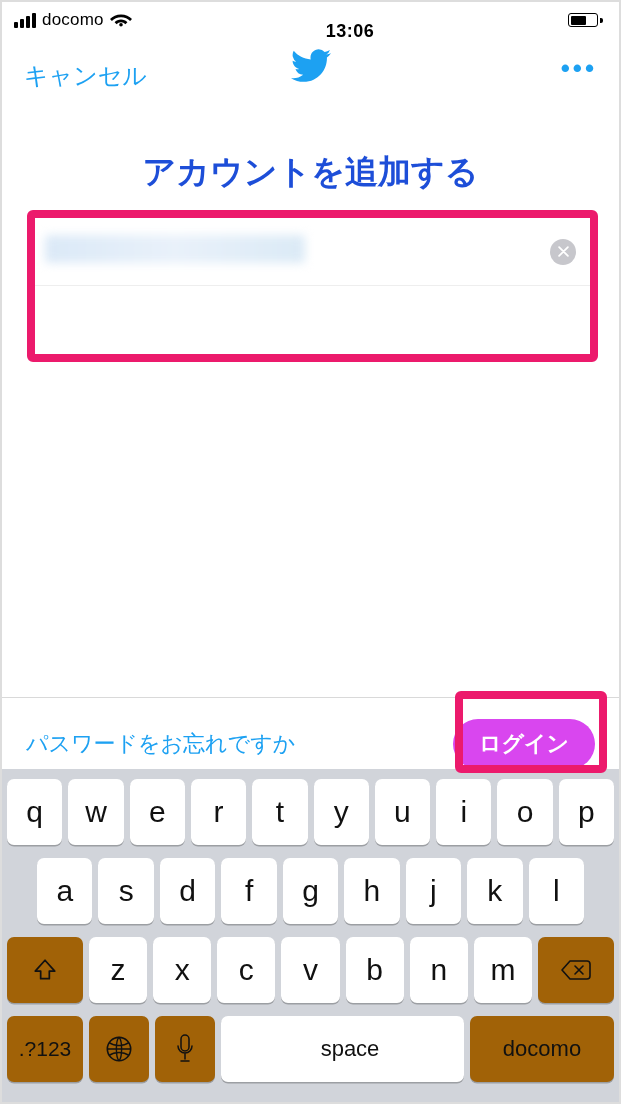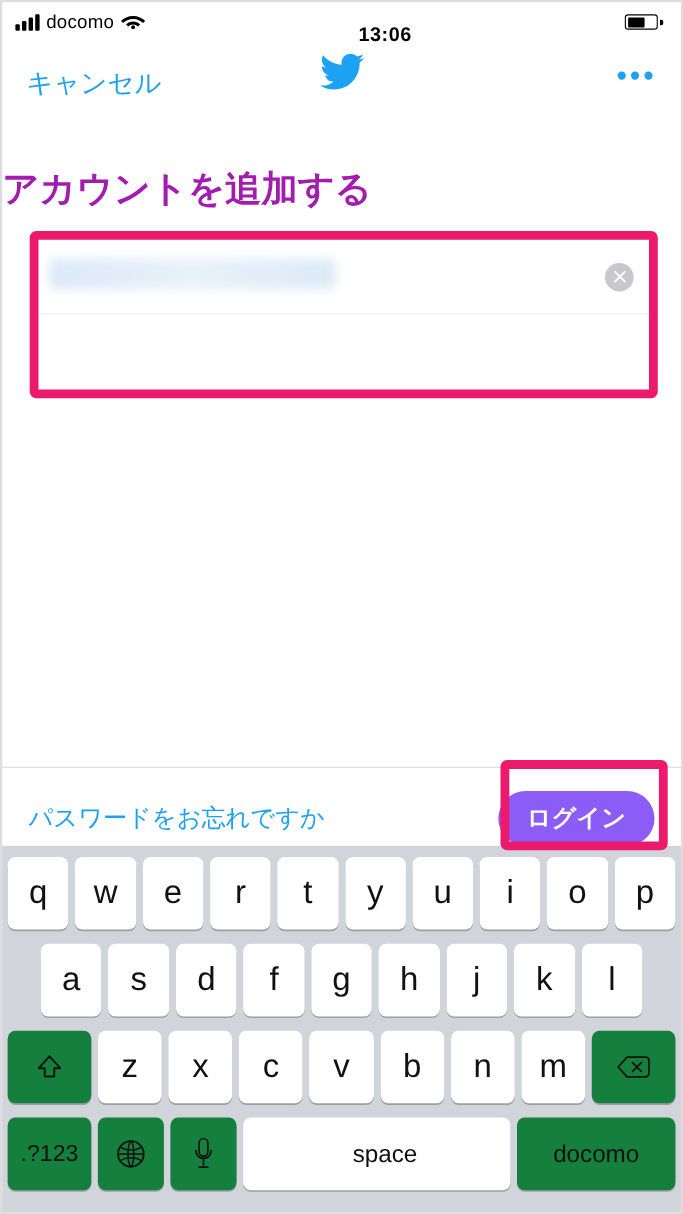--- a/index.html
+++ b/index.html
@@ -16,45 +16,45 @@
   .battery { display:flex; align-items:center; gap:2px;}
   .battery .body{ width:30px; height:14px; border:1.5px solid #000; border-radius:3px; position:relative;}
   .battery .body::after{ content:""; position:absolute; left:1.5px; top:1.5px; bottom:1.5px; width:55%; background:#000; border-radius:1px;}
   .battery .tip{ width:2.5px; height:5px; background:#000; border-radius:0 2px 2px 0;}
   
   .nav { position:absolute; top:36px; left:0; right:0; height:60px; display:flex; align-items:center; justify-content:space-between; padding:0 22px;}
   .nav .cancel { color:#1da1f2; font-size:24px; font-weight:400;margin-top:15px;}
   .nav .logo { position:absolute; left:50%; top:50%; transform:translate(-50%,-50%);}
   .nav .more { color:#1da1f2; font-size:26px; letter-spacing:3px; font-weight:900;}
   
-  .title { position:absolute; top:148px; left:0; right:0; text-align:left; font-size:33px; font-weight:800; color:#a21caf;}
+  .title { position:absolute; top:148px; left:0; right:0; text-align:center; font-size:33px; font-weight:800; color:#1d4ed8;}
   
   .hl1 { position:absolute; left:25px; top:208px; width:571px; height:152px; border:8px solid #ec1a6c; border-radius:6px; pointer-events:none; z-index:5;}
   
   .inputs { position:absolute; left:33px; top:216px; width:555px;}
   .row { height:68px; display:flex; align-items:center; padding:0 14px 0 10px; border-bottom:1px solid #eee;}
   .row .field { flex:1; font-size:22px; border:none; outline:none; background:transparent;}
   .blurred { display:inline-block; width:260px; height:28px; background:linear-gradient(90deg,#dbe9f7,#e9f1fa,#dbeaf6); filter:blur(5px); border-radius:4px;}
   .clear-btn { width:26px; height:26px; border-radius:13px; background:#c7c7cc; color:#fff; display:flex; align-items:center; justify-content:center; font-size:15px; line-height:1; }
   
   .showpw { position:absolute; top:376px; right:30px; color:#1da1f2; font-size:22px;}
   
   .bottombar { position:absolute; left:0; right:0; top:695px; height:92px; border-top:1px solid #d9d9d9; display:flex; align-items:center; justify-content:space-between; padding:0 24px;}
   .forgot { color:#1da1f2; font-size:22px;}
-  .login { background:#8b5cf6; color:#fff; font-size:22px; font-weight:700; padding:10px 26px; border-radius:30px;}
+  .login { background:#d946ef; color:#fff; font-size:22px; font-weight:700; padding:10px 26px; border-radius:30px;}
   .hl2 { position:absolute; right:12px; top:689px; width:152px; height:82px; border:8px solid #ec1a6c; border-radius:6px; pointer-events:none; z-index:5;}
   
   .kb { position:absolute; left:0; right:0; top:767px; bottom:0; background:#d1d4da; padding:10px 5px 6px 5px; display:flex; flex-direction:column; gap:13px;}
   .kb-row { display:flex; gap:6px; justify-content:center;}
   .key { background:#fff; border-radius:7px; box-shadow:0 1.5px 0 rgba(0,0,0,.25); height:66px; display:flex; align-items:center; justify-content:center; font-size:30px; color:#111;}
   .kb-row.r1 .key { flex:1; min-width:0;}
   .kb-row.r2 { padding:0 30px;}
   .kb-row.r2 .key{ flex:1;}
   .kb-row.r3 .key{ flex:1;}
-  .key.fn { background:#15803d;}
+  .key.fn { background:#a16207;}
   .key.fn.shift, .key.fn.del { flex:0 0 76px;}
   .kb-row.r4 .key{ height:66px;}
   .kb-row.r4 .numkey{ flex:0 0 76px; font-size:21px;}
   .kb-row.r4 .globe{ flex:0 0 60px;}
   .kb-row.r4 .mic{ flex:0 0 60px;}
   .kb-row.r4 .space{ flex:1; font-size:22px;padding-left:15px;}
   .kb-row.r4 .return{ flex:0 0 144px; font-size:22px;}
 </style>
 </head>
 <body>

